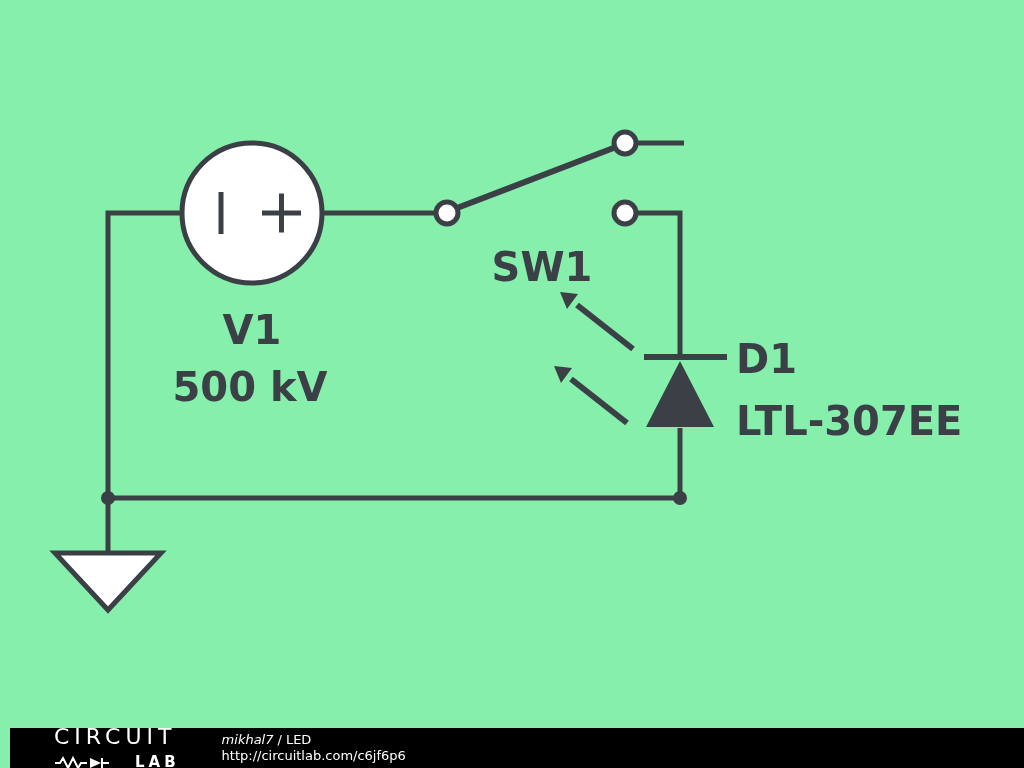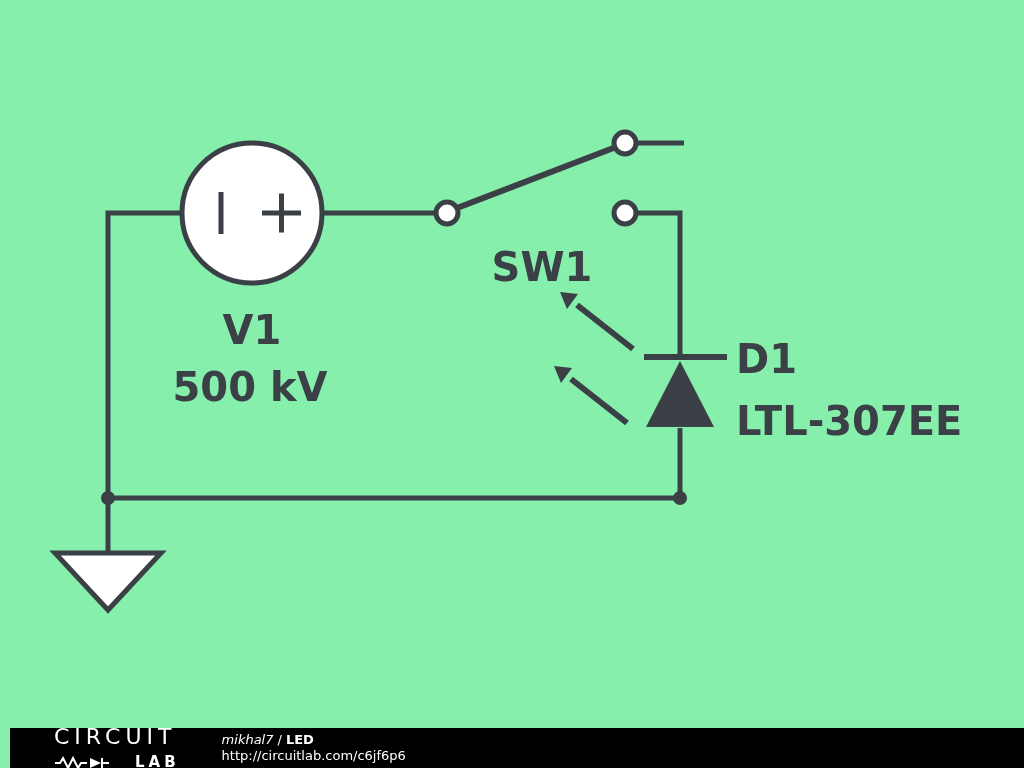--- a/index.html
+++ b/index.html
@@ -76,21 +76,21 @@
     font-weight: bold;
     letter-spacing: 4px;
   }
   .footer-text {
     margin-left: 42px;
     font-size: 13px;
     line-height: 16px;
   }
   .author { font-style: italic; margin-top: 16px; }
   .sep { margin: 0 4px; }
-  .title { font-weight: bold; margin-top: 25px; }
+  .title { font-weight: normal; margin-top: 25px; }
   .footer-url { font-weight: normal; }
 </style>
 </head>
 <body>
 
 <div class="page">
 
   <svg class="schematic" width="1024" height="728" viewBox="0 0 1024 728">
 
     <g>

